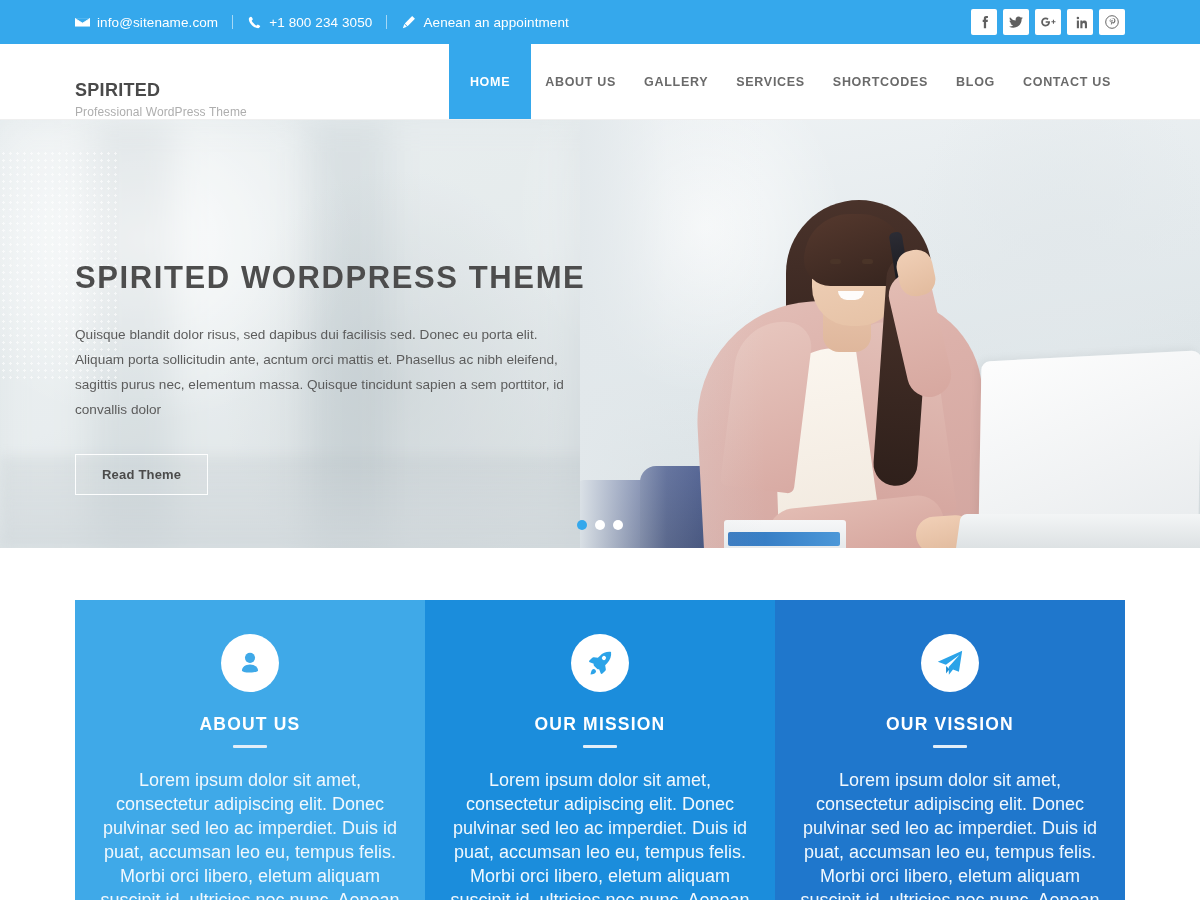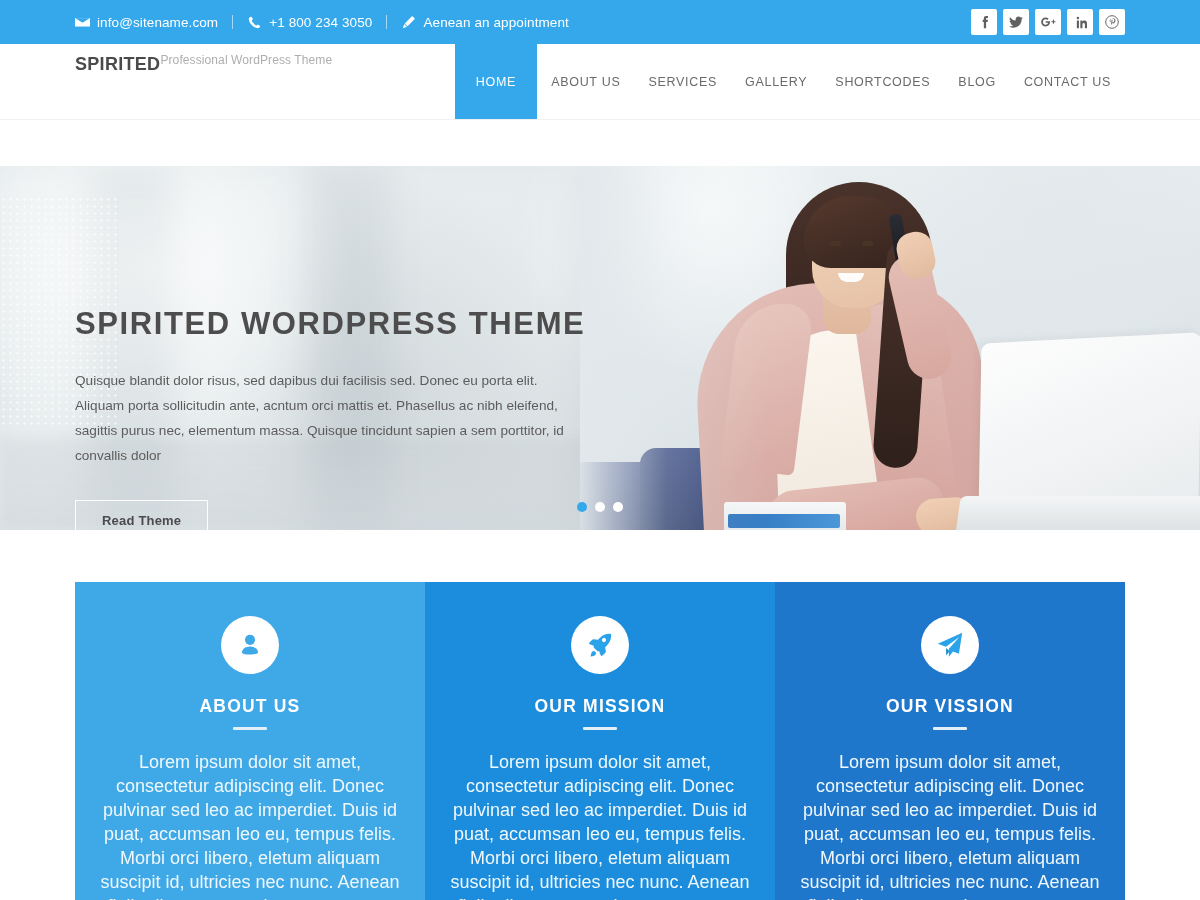--- a/index.html
+++ b/index.html
@@ -39,39 +39,39 @@
   
   .header {
     height:76px; background:#fff; width:100%;
     display:flex; align-items:stretch; position:relative;
     border-bottom:1px solid #efefef;
   }
   .header-inner {
     width:1050px; margin:0 auto; display:flex;
     align-items:stretch; justify-content:space-between; position:relative;
   }
-  .brand { display:flex; flex-direction:row; justify-content:flex-end; padding-top:4px; }
+  .brand { display:flex; flex-direction:column; justify-content:flex-end; padding-top:4px;margin-top:33px; }
   .brand-title {
     font-size:25px; font-weight:bold; color:#4a4a4a;
     letter-spacing:.3px; line-height:1.05;
     font-variant:small-caps; text-transform:lowercase;
   }
   .brand-tag { font-size:12px; color:#aeaeae; margin-top:5px; letter-spacing:.1px; }
 
   .nav { display:flex; align-items:stretch; }
   .nav-item {
     display:flex; align-items:center; padding:0 14px;
-    font-size:12.5px; font-weight:normal; letter-spacing:.7px;
+    font-size:12.5px; font-weight:bold; letter-spacing:.7px;
     color:#6a6a6a; text-transform:uppercase; white-space:nowrap;
     text-decoration:none;
   }
   .nav-item.active { background:#35a8ec; color:#fff; padding:0 21px; }
 
   
-  .hero { position:relative; width:100%; height:364px; overflow:hidden; background:#bef264;margin-top:46px; }
+  .hero { position:relative; width:100%; height:428px; overflow:hidden; background:#bef264; }
   .hero-bg { position:absolute; inset:0; }
   .hero-bg .blur-base {
     position:absolute; inset:0;
     background:
       radial-gradient(ellipse 300px 260px at 12% 28%, rgba(255,255,255,.85), rgba(255,255,255,0) 70%),
       radial-gradient(ellipse 240px 300px at 33% 62%, rgba(186,196,200,.55), rgba(255,255,255,0) 72%),
       radial-gradient(ellipse 360px 300px at 64% 20%, rgba(255,255,255,.8), rgba(255,255,255,0) 70%),
       radial-gradient(ellipse 300px 380px at 88% 55%, rgba(205,212,216,.7), rgba(255,255,255,0) 75%),
       linear-gradient(160deg,#e4eaec 0%,#dfe6e8 38%,#cfd7da 68%,#c9d1d5 100%);
   }
@@ -337,22 +337,22 @@
   <div class="header-inner">
 
     <div class="brand">
       <div class="brand-title">Spirited</div>
       <div class="brand-tag">Professional WordPress Theme</div>
     </div>
 
     <nav class="nav">
       <a class="nav-item active">HOME</a>
       <a class="nav-item">ABOUT US</a>
+      <a class="nav-item">GALLERY</a>
       <a class="nav-item">SERVICES</a>
-      <a class="nav-item">GALLERY</a>
       <a class="nav-item">SHORTCODES</a>
       <a class="nav-item">BLOG</a>
       <a class="nav-item">CONTACT US</a>
     </nav>
 
   </div>
 </div>
 
 <div class="hero">
 

